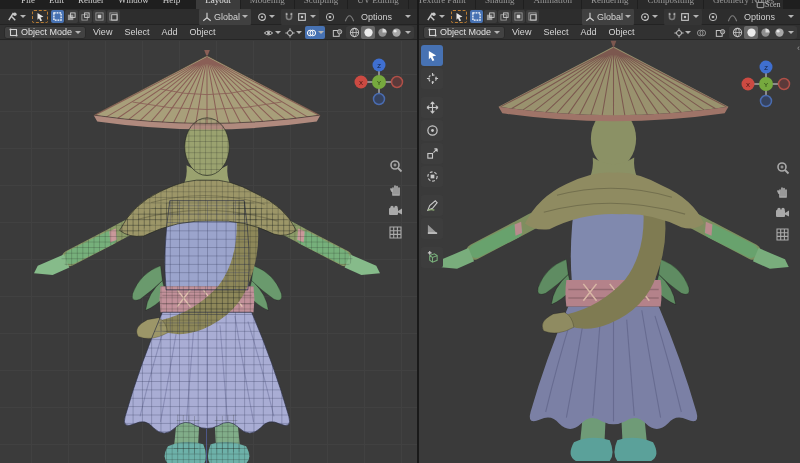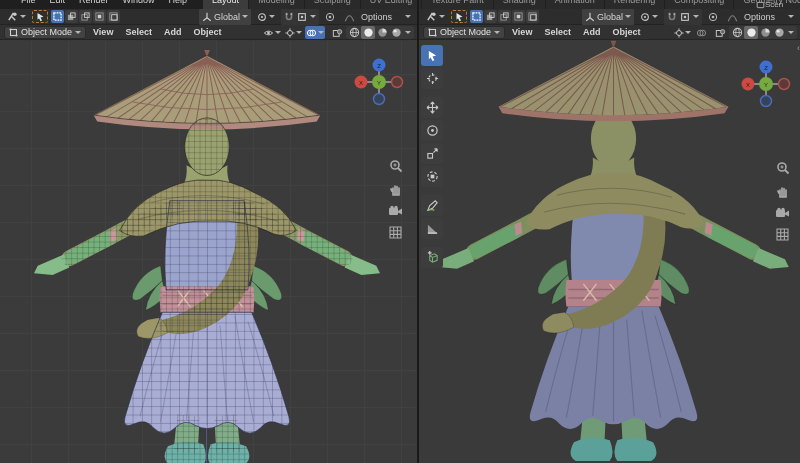--- a/index.html
+++ b/index.html
@@ -1,21 +1,21 @@
 <!DOCTYPE html>
 <html><head>
 <meta charset="utf-8">
 <style>
   * { margin:0; padding:0; box-sizing:border-box; }
   html,body { background:#111; }
   body { font-family:"Liberation Sans", sans-serif; }
   #app { position:relative; width:800px; height:463px; overflow:hidden; background:#3a3a3a; color:#c7c7c7; font-size:9px; }
 
   
-  #topbar { position:absolute; left:0; top:0; width:800px; height:9px; background:#1f1f1f; overflow:hidden; z-index:30; }
+  #topbar { position:absolute; left:0; top:0; width:800px; height:9px; background:#1f1f1f; overflow:hidden; z-index:30;font-family:Liberation Serif, serif; }
   #topbar-inner { position:absolute; left:0; top:-9px; height:18px; display:flex; align-items:center; white-space:nowrap; }
   .tb-menu { padding:0 7px; color:#cfcfcf; font-size:9px; line-height:18px; }
   .tab { padding:0 9px; margin-left:1px; background:#2a2a2a; color:#9a9a9a; font-size:9px; line-height:18px; border-radius:4px 4px 0 0; }
   .tab.active { background:#3c3c3c; color:#e8e8e8; }
   #scene-sel { position:absolute; right:0; top:0; height:9px; width:44px; overflow:hidden; display:flex; align-items:flex-end; color:#bbb;text-align:center; }
   #scene-sel .txt { font-size:8px; line-height:9px; }
 
   
   .pane { position:absolute; top:9px; bottom:0; overflow:hidden; }
   #pane-left { left:0; width:417px; }
@@ -31,21 +31,21 @@
   .caret { width:0; height:0; border-left:3px solid transparent; border-right:3px solid transparent; border-top:3px solid #b5b5b5; display:inline-block; }
   .tool-active-btn { width:16px; height:13px; border:1px dashed #b87c33; border-radius:2px; background:#2f2f2f; display:inline-flex; align-items:center; justify-content:center; }
   .selmode { display:inline-flex; gap:1px; }
   .selmode .sm { width:13px; height:13px; background:#3c3c3c; border-radius:2px; display:inline-flex; align-items:center; justify-content:center; }
   .selmode .sm.active { background:#4772b3; }
   .opt-label { color:#cfcfcf; display:inline-flex; align-items:center; gap:13px; padding-right:2px; }
 
   
   .vphead { position:relative; height:15px; background:#313131; border-bottom:1px solid #252525; display:flex; align-items:center; padding:0 4px; gap:2px; z-index:5; }
   .mode-btn { display:inline-flex; align-items:center; gap:3px; background:#424242; border:1px solid #2a2a2a; border-radius:3px; height:13px; padding:0 4px; color:#e0e0e0; }
-  .menu-item { padding:0 5px; color:#d6d6d6; line-height:15px;font-weight:bold; }
+  .menu-item { padding:0 5px; color:#d6d6d6; line-height:15px; }
   .vphead .right { position:absolute; right:3px; top:1px; display:flex; align-items:center; gap:2px; }
   .icbtn { height:13px; min-width:14px; border-radius:2px; display:inline-flex; align-items:center; justify-content:center; gap:1px; padding:0 1px; }
   .icbtn.on { background:#4772b3; }
   .shade-group { display:inline-flex; background:#3a3a3a; border-radius:3px; padding:0 1px; align-items:center; height:13px; }
   .shade-group .icbtn.active { background:#696969; }
 
   
   .canvas { position:absolute; left:0; right:0; top:32px; bottom:0; background:#3a3a3a; }
   .canvas.gridded { background-color:#3b3b3b;
     background-image: linear-gradient(#414141 1px, transparent 1px), linear-gradient(90deg, #414141 1px, transparent 1px);

